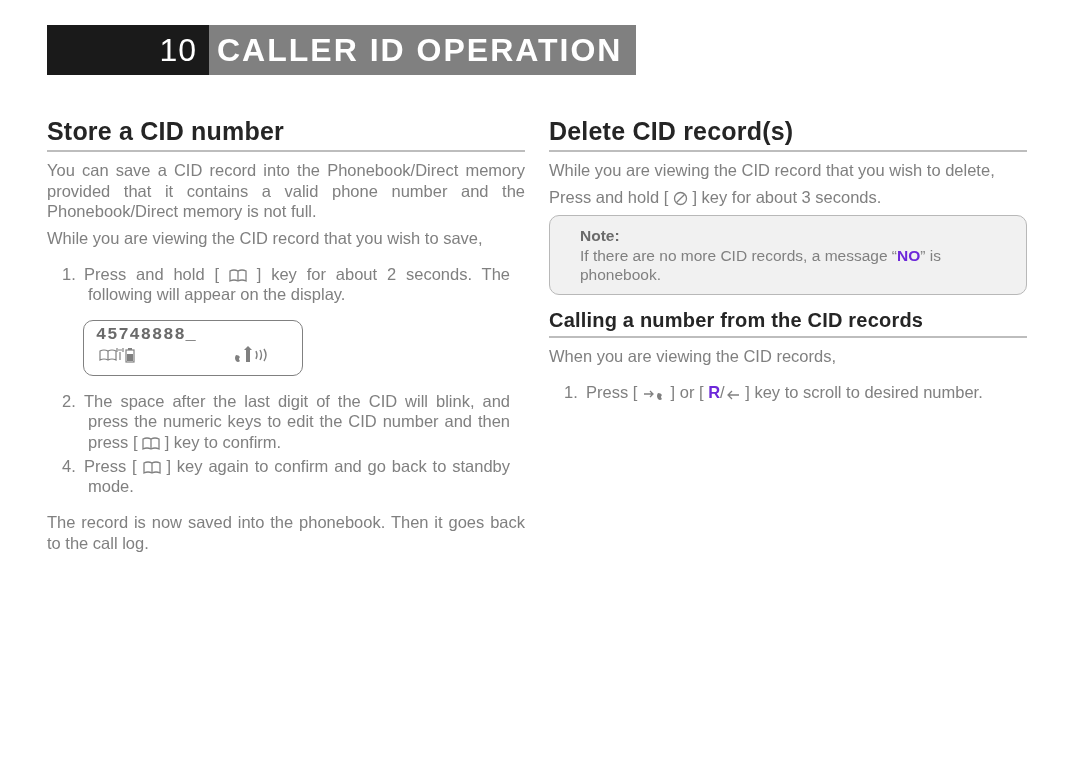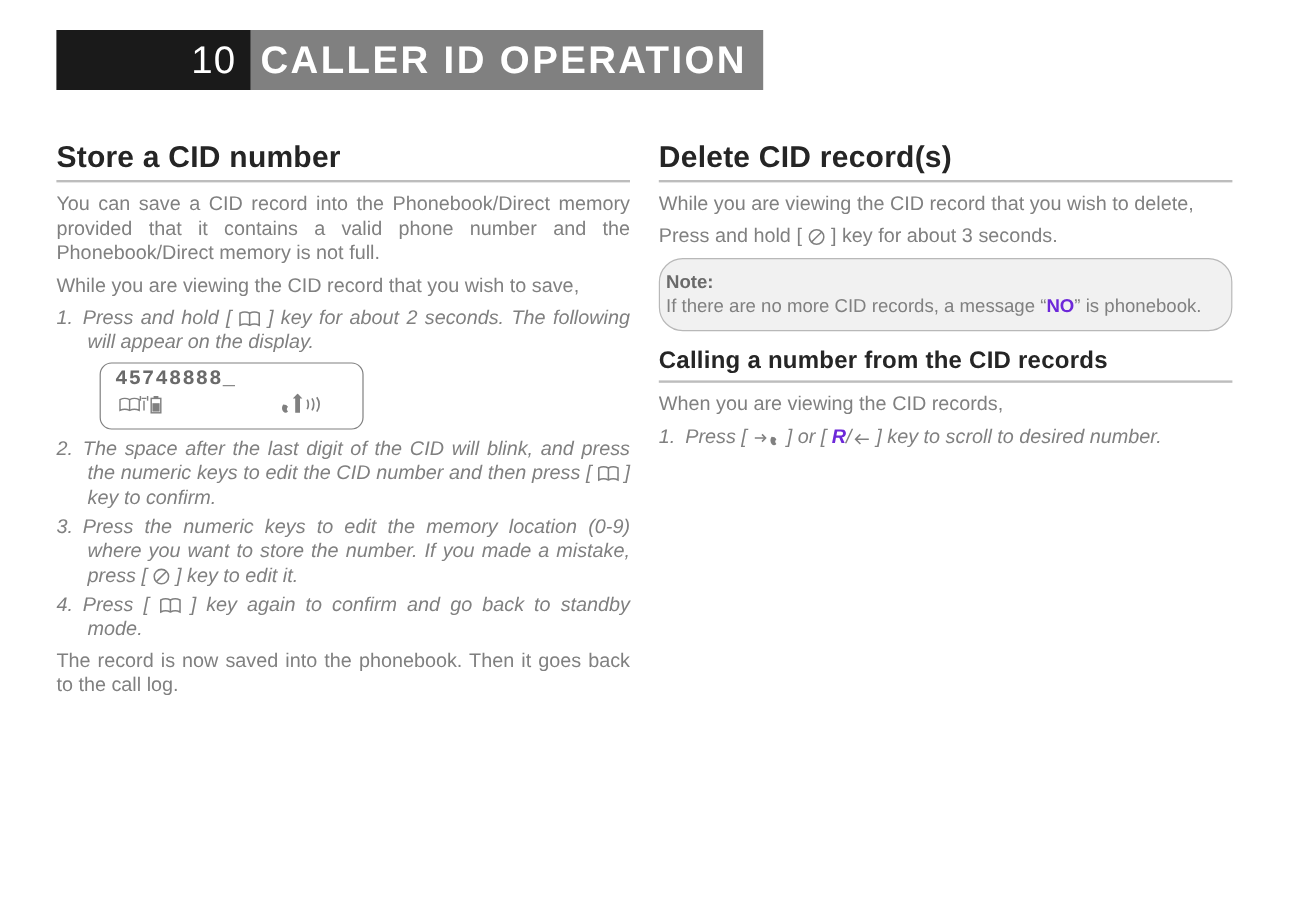--- a/index.html
+++ b/index.html
@@ -69,24 +69,23 @@
     margin: 4px 0 8px 0;
   }
   p.body {
     font-size: 16.5px;
     line-height: 1.25;
     margin: 6px 0;
     text-align: justify;
     color: #808080;
   }
   .num-list {
-    margin: 0;
+    margin: 15px;
     padding: 0;
     list-style: none;
-    font-style: italic;
   }
   .num-list li {
     font-size: 16.5px;
     line-height: 1.25;
     color: #808080;
     text-align: justify;
     padding-left: 26px;
     text-indent: -26px;
     margin: 3px 0;
   }
@@ -108,23 +107,23 @@
   }
   .lcd-icons {
     display: flex;
     justify-content: space-between;
     align-items: center;
     margin-top: 2px;
     padding: 0 2px;
   }
   .note-box {
     border: 1.5px solid #b8b8b8;
-    border-radius: 20px;
+    border-radius: 10px;
     background: #f1f1f1;
-    padding: 10px 5px;
+    padding: 10px 30px;
     margin: 8px 0 14px 0;
     font-size: 15.5px;
     line-height: 1.25;
     color: #808080;
   }
   .note-box .label { font-weight: bold; color:#6a6a6a; }
   .strong { font-weight: bold; color:#6d28d9;}
   .icon-inline svg { vertical-align: -3px; }
 </style>
 </head>
@@ -184,26 +183,20 @@
       </div>
 
       <ul class="num-list">
         <li>
           <span>2. The space after the last digit of the CID will blink, and press the numeric keys to edit the CID number and then press [ </span><span class="icon-inline"><svg width="18" height="14">
                 <g fill="none" stroke="#808080" stroke-width="1.3">
                   <path d="M1 2 Q5 0 9 2 Q13 0 17 2 V12 Q13 10 9 12 Q5 10 1 12 Z"></path>
                   <path d="M9 2 V12"></path>
                 </g>
               </svg></span><span> ] key to confirm.</span>
-        </li>
-        <li>
-          <span>3. Press the numeric keys to edit the memory location (0-9) where you want to store the number. If you made a mistake, press [ </span><span class="icon-inline"><svg width="15" height="15">
-                <circle cx="7.5" cy="7.5" r="6" fill="none" stroke="#808080" stroke-width="1.3"></circle>
-                <line x1="3.5" y1="11.5" x2="11.5" y2="3.5" stroke="#808080" stroke-width="1.3"></line>
-              </svg></span><span> ] key to edit it.</span>
         </li>
         <li>
           <span>4. Press [ </span><span class="icon-inline"><svg width="18" height="14">
                 <g fill="none" stroke="#808080" stroke-width="1.3">
                   <path d="M1 2 Q5 0 9 2 Q13 0 17 2 V12 Q13 10 9 12 Q5 10 1 12 Z"></path>
                   <path d="M9 2 V12"></path>
                 </g>
               </svg></span><span> ] key again to confirm and go back to standby mode.</span>
         </li>
       </ul>

